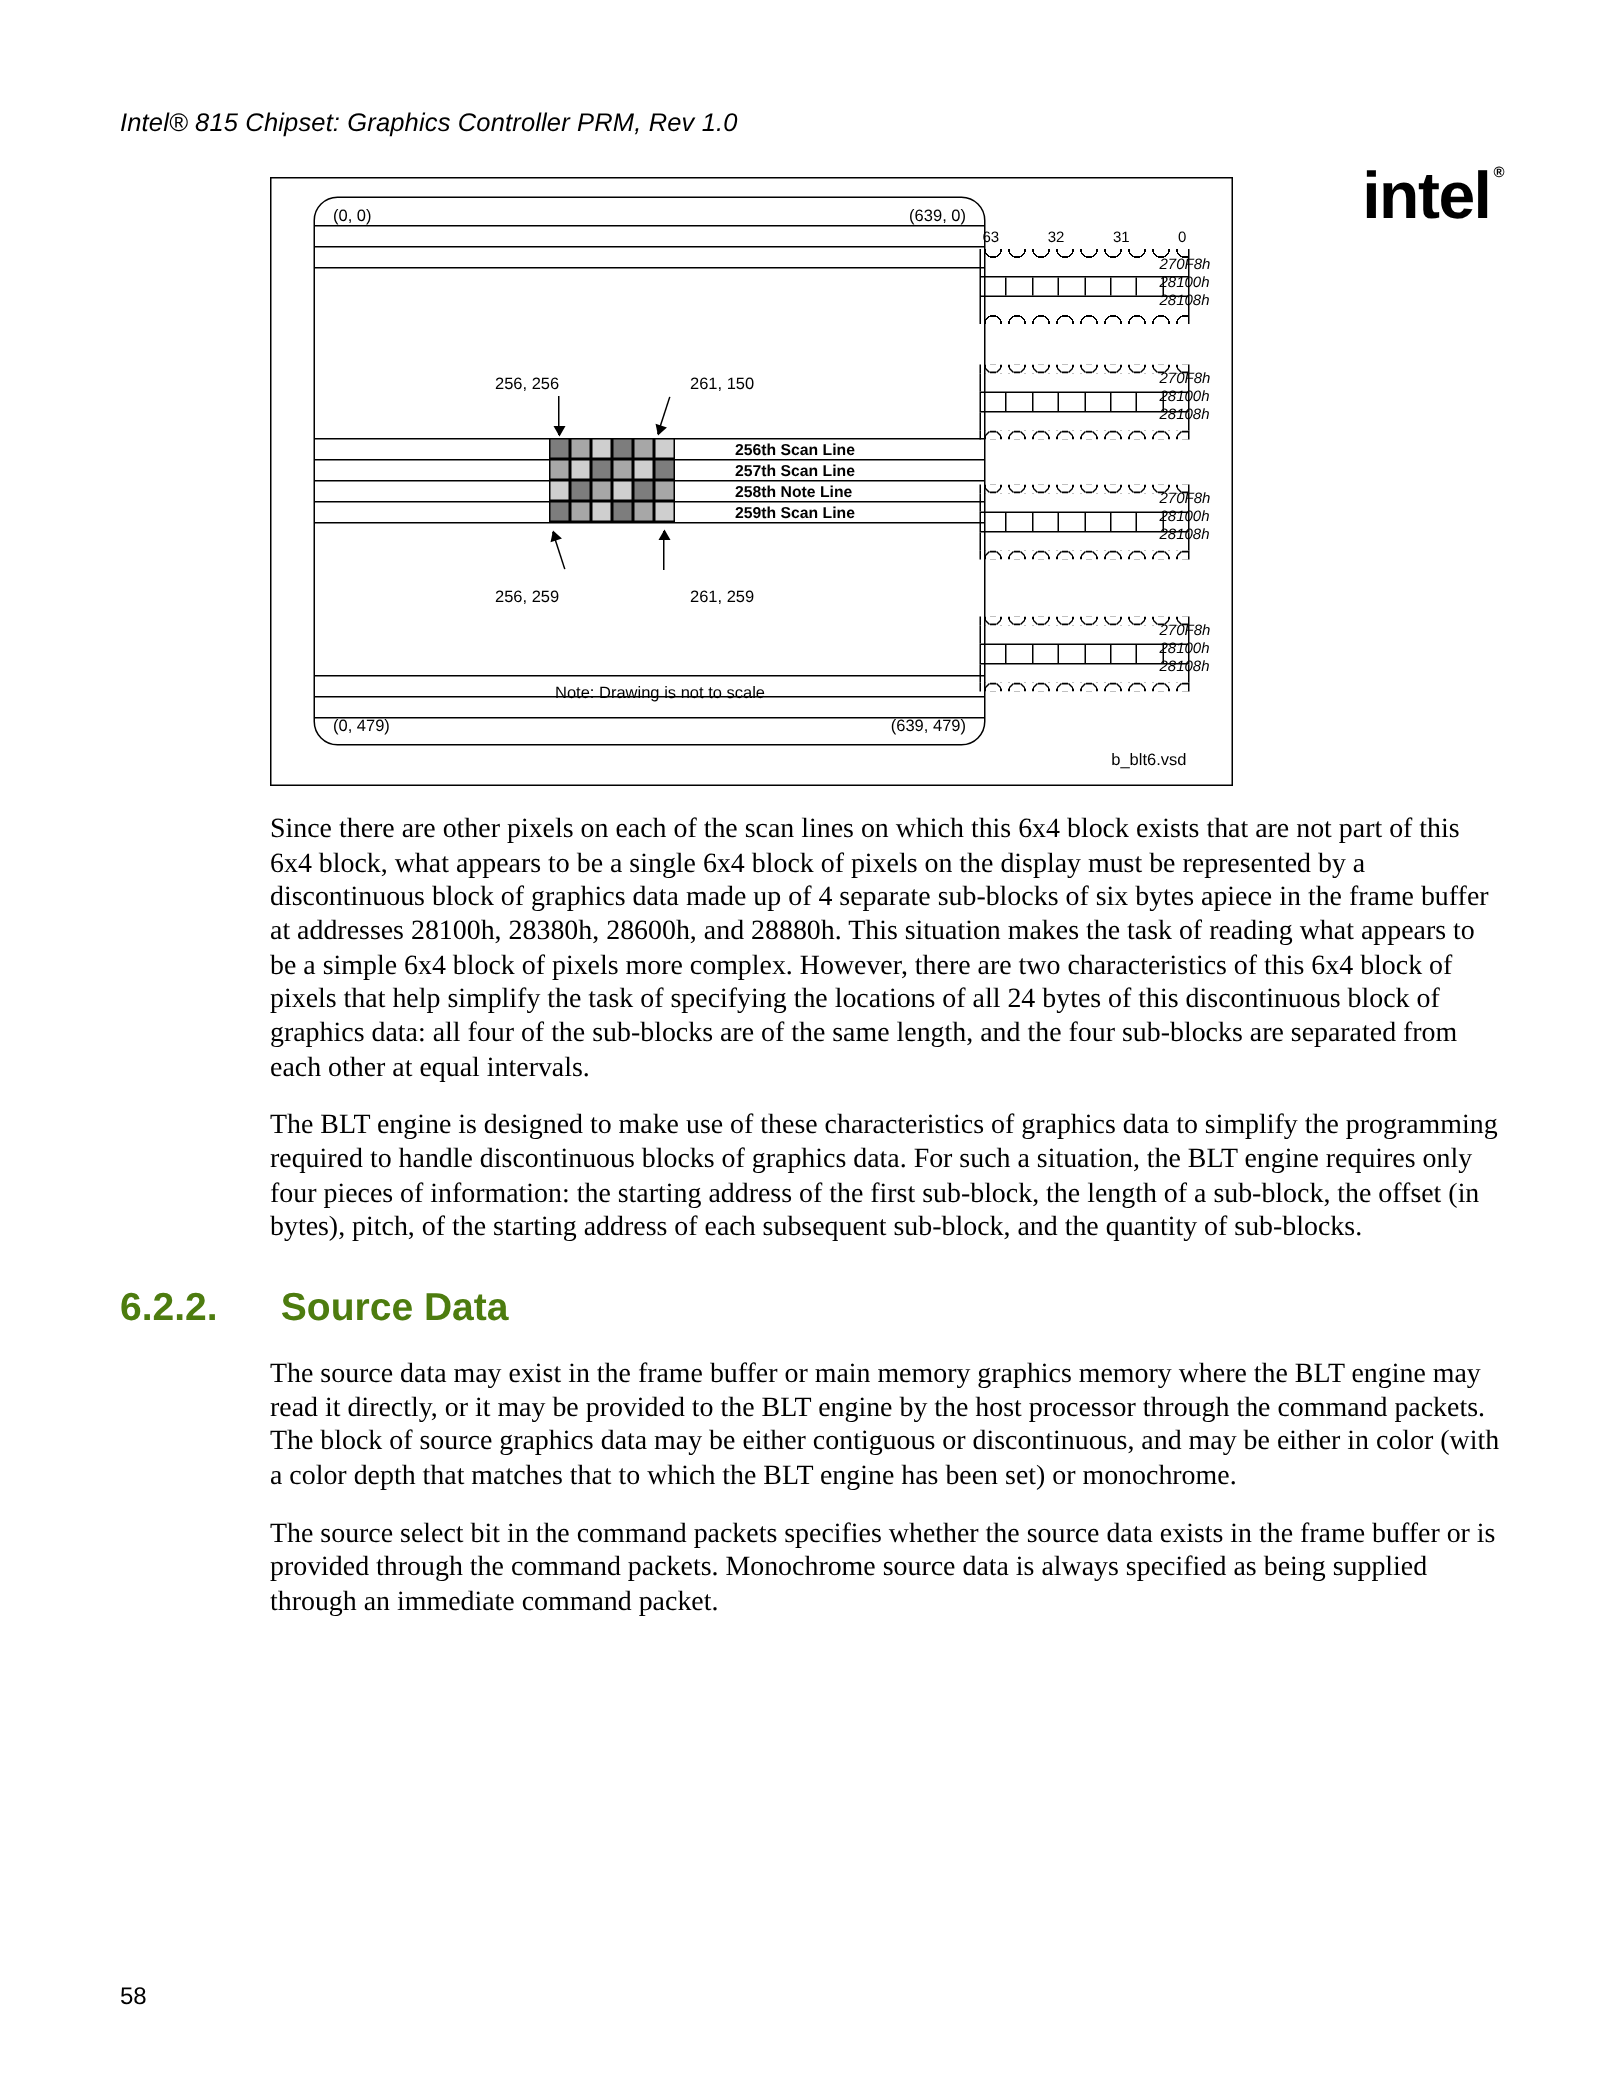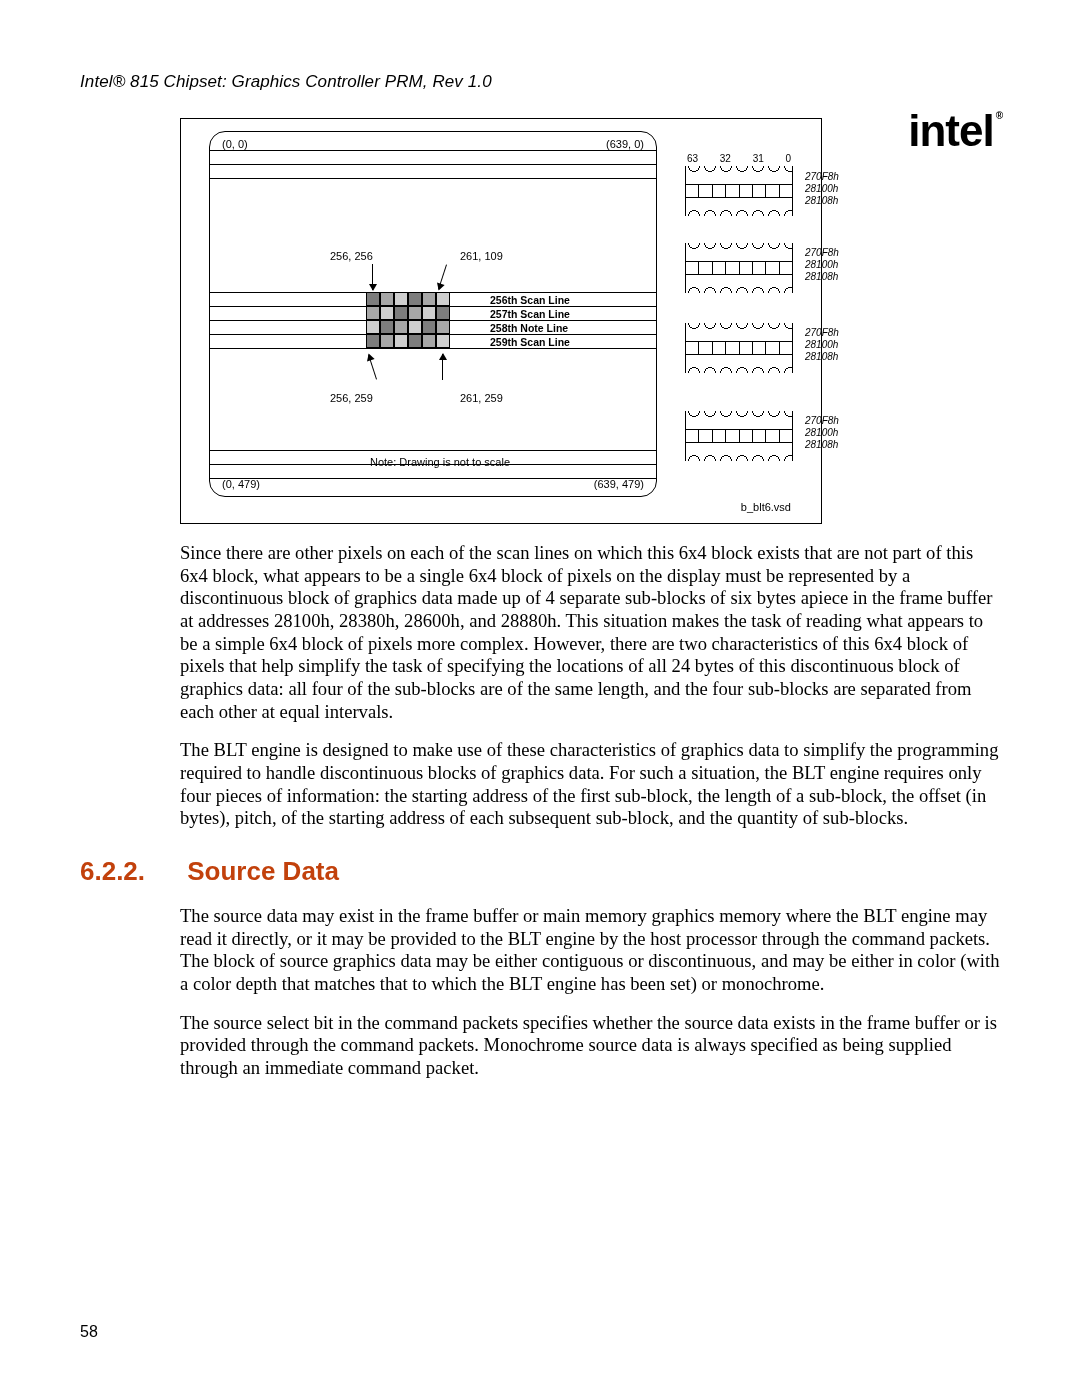--- a/index.html
+++ b/index.html
@@ -107,21 +107,21 @@
     bottom:auto; top:-1px;
     border-top:none;
     border-bottom:7px solid #000;
   }
   .coord { position: absolute; font-size: 11px; }
   .note  { position: absolute; font-size: 11px; }
   
   .memset {
     position: absolute;
     right: 28px;
-    width: 108px;
+    width: 140px;
     font-size: 10px;
   }
   .memset .bits { display:flex; justify-content: space-between; margin-bottom:2px; padding:0 2px; }
   .memset .wave-top, .memset .wave-bot {
     height: 6px;
     background:
       radial-gradient(circle at 8px 0, transparent 5px, #000 5px 6px, transparent 6px) repeat-x;
     background-size: 16px 6px;
     border-left:1.3px solid #000;
     border-right:1.3px solid #000;
@@ -146,21 +146,21 @@
   
   .body {
     margin-left: 100px;
     width: 820px;
     font-size: 18.6px;
     line-height: 1.22;
   }
   .body p { margin: 0 0 16px 0; }
   .sec-heading {
     margin-top: 26px;
-    color:#c2410c;
+    color:#4d7c0f;
     font-family: Arial, Helvetica, sans-serif;
     font-weight:700;
     font-size: 26px;
   }
   .sec-heading .num { display:inline-block; width:100px; }
   .pagenum {
     position:absolute;
     left:80px; bottom:56px;
     font-family: Arial, Helvetica, sans-serif;
     font-size:16px;
@@ -222,21 +222,21 @@
           <div class="cb"></div>
           <div class="cc"></div>
       </div>
 
       <div class="scanlabel" style="top:162px">256th Scan Line</div>
       <div class="scanlabel" style="top:176px">257th Scan Line</div>
       <div class="scanlabel" style="top:190px">258th Note Line</div>
       <div class="scanlabel" style="top:204px">259th Scan Line</div>
 
       <div class="coord" style="left:120px; top:118px">256, 256</div>
-      <div class="coord" style="left:250px; top:118px">261, 109</div>
+      <div class="coord" style="left:250px; top:118px">261, 150</div>
       <div class="coord" style="left:120px; top:260px">256, 259</div>
       <div class="coord" style="left:250px; top:260px">261, 259</div>
 
       <div class="arrow" style="left:162px; top:132px"></div>
       <div class="arrow" style="left:232px; top:132px; transform:rotate(18deg)"></div>
       <div class="arrow up" style="left:162px; top:222px; transform:rotate(-18deg)"></div>
       <div class="arrow up" style="left:232px; top:222px"></div>
 
       <div class="coord" style="left:12px;  top:6px">(0, 0)</div>
       <div class="coord" style="right:12px; top:6px">(639, 0)</div>

